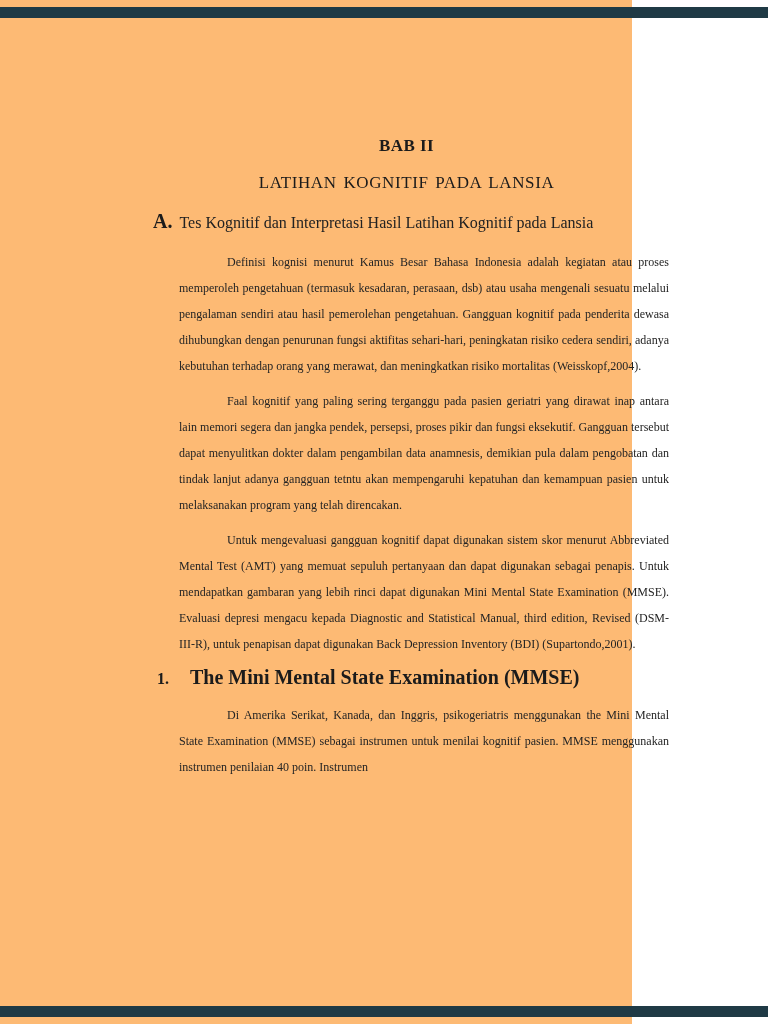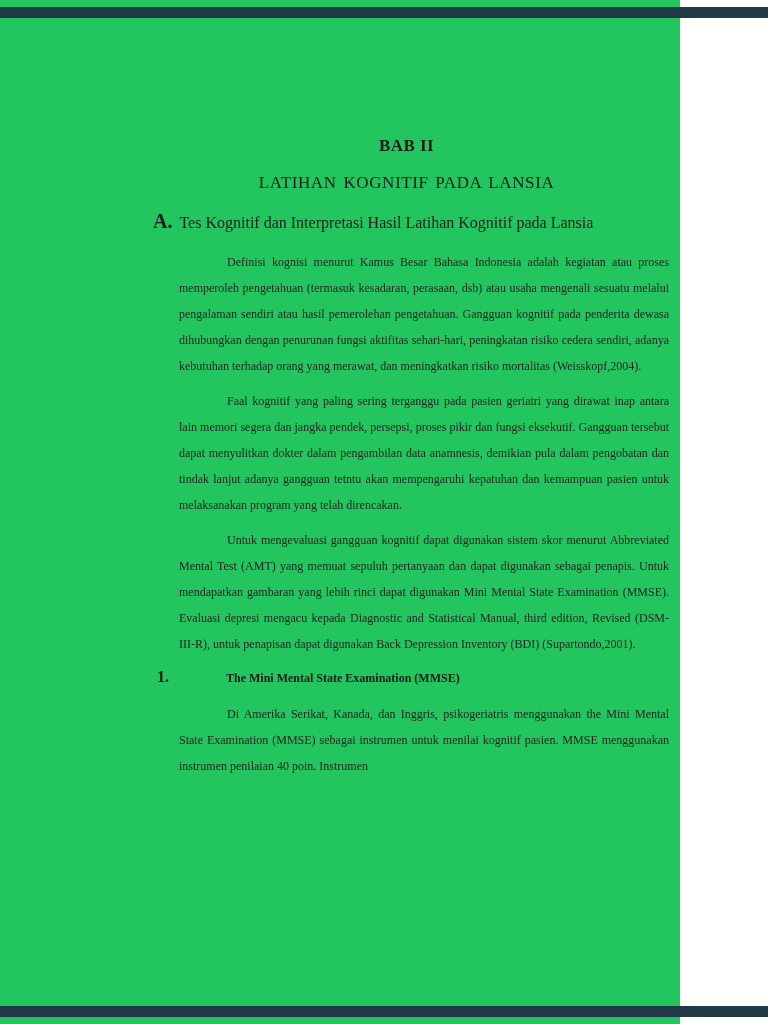--- a/index.html
+++ b/index.html
@@ -5,23 +5,23 @@
   html, body {
     margin: 0;
     padding: 0;
     width: 768px;
     height: 1024px;
     background: #ffffff;
     overflow: hidden;
   }
   .viewer {
     position: relative;
-    width: 680px;
+    width: 632px;
     height: 1024px;
-    background: #22c55e;
+    background: #fdba74;
     font-family: "Liberation Serif", "DejaVu Serif", serif;
     color: #222222;
   }
   .gap-bar {
     position: absolute;
     left: 0;
     width: 768px;
     height: 11px;
     background: #1f3a45;
   }
@@ -89,24 +89,23 @@
   .subsection-marker {
     font-weight: bold;
     font-size: 16px;
     line-height: 22px;
     color: #1b1b1b;
     width: 33px;
     flex: 0 0 auto;
   }
   .subsection-title {
     font-weight: bold;
-    font-size: 12px;
+    font-size: 20px;
     line-height: 22px;
     color: #1b1b1b;
-    margin-left: 36px;
   }
 </style>
 </head>
 <body>
 
 <div class="viewer">
 
   <div class="gap-bar top" style="background: rgb(31, 58, 69);"></div>
 
   <div class="page-content">

